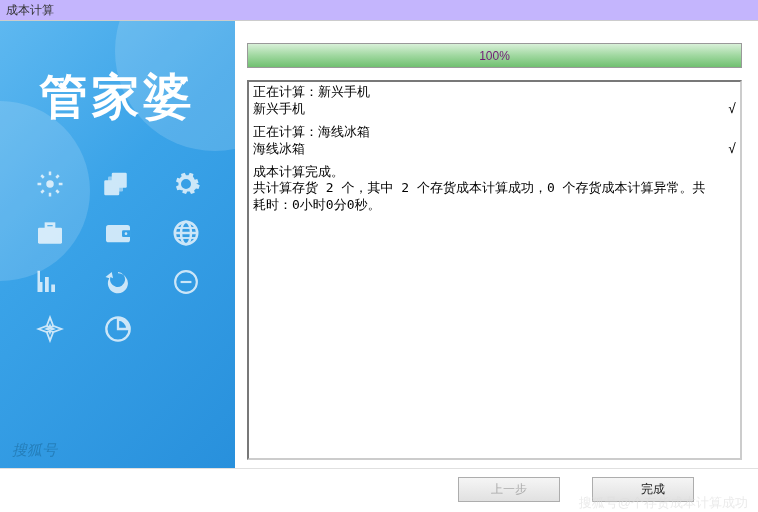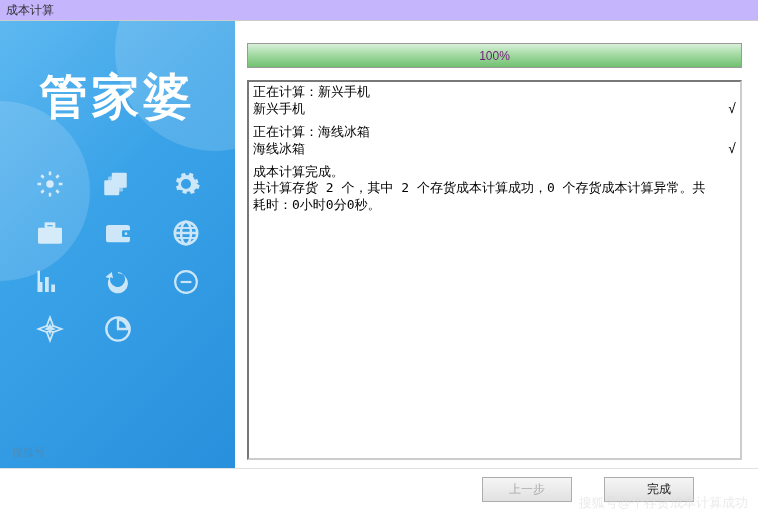--- a/index.html
+++ b/index.html
@@ -18,25 +18,25 @@
 .main { flex: 1; padding: 22px 16px 8px 12px; display: flex; flex-direction: column; }
 .progress-outer { height: 25px; border: 1px solid #999; background: #e8e8e8; position: relative; margin-bottom: 12px; }
 .progress-inner { height: 100%; background: linear-gradient(to bottom, #d8f0d8, #a0d8a0, #70c070); width: 100%; }
 .progress-text { position: absolute; inset: 0; display: flex; align-items: center; justify-content: center; font-size: 12px; color: #701a75; }
 .log-box { flex: 1; border: 2px inset #ccc; background: #fff; padding: 2px 4px; font-size: 13px; font-family: SimSun, monospace; line-height: 1.3; color: #000; overflow: auto; white-space: pre-wrap; }
 .log-line { display: flex; }
 .log-line .txt { flex: 1; }
 .log-line .chk { width: 20px; text-align: right; font-family: monospace; }
 .log-gap { height: 6px; }
 .footer { height: 42px; display: flex; justify-content: flex-end; align-items: center; gap: 32px; padding-right: 64px; border-top: 1px solid #e0e0e0; }
-.btn { width: 90px; height: 25px; border: 1px solid #adadad; background: linear-gradient(#f5f5f5, #e1e1e1); color: #888; font-size: 12px; cursor: pointer; }
+.btn { width: 102px; height: 25px; border: 1px solid #adadad; background: linear-gradient(#f5f5f5, #e1e1e1); color: #888; font-size: 12px; cursor: pointer; }
 .btn:not([disabled]) { color: #222; padding-left: 20px; }
 .btn[disabled] { color: #aaa; cursor: default; }
 .watermark { position: absolute; right: 10px; bottom: 0; font-size: 13px; color: #ddd; opacity: 0.6; pointer-events: none; }
-.watermark-logo { position: absolute; left: 12px; bottom: 52px; font-size: 11px; color: #737373; opacity: 0.35; pointer-events: none; }
+.watermark-logo { position: absolute; left: 12px; bottom: 52px; font-size: 15px; color: #0c4a6e; opacity: 0.35; pointer-events: none; font-style: italic;}
 </style>
 </head>
 <body>
 
 <div class="window">
   <div class="title-bar">
     <span>成本计算</span>
   </div>
 
   <div class="content">

